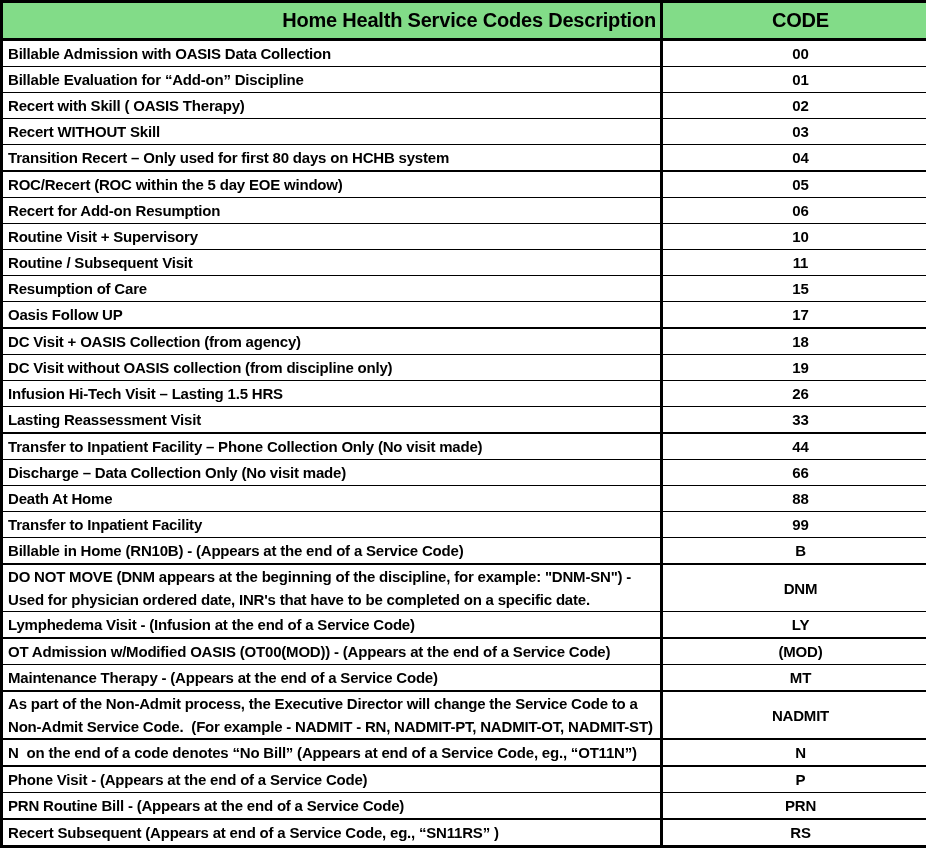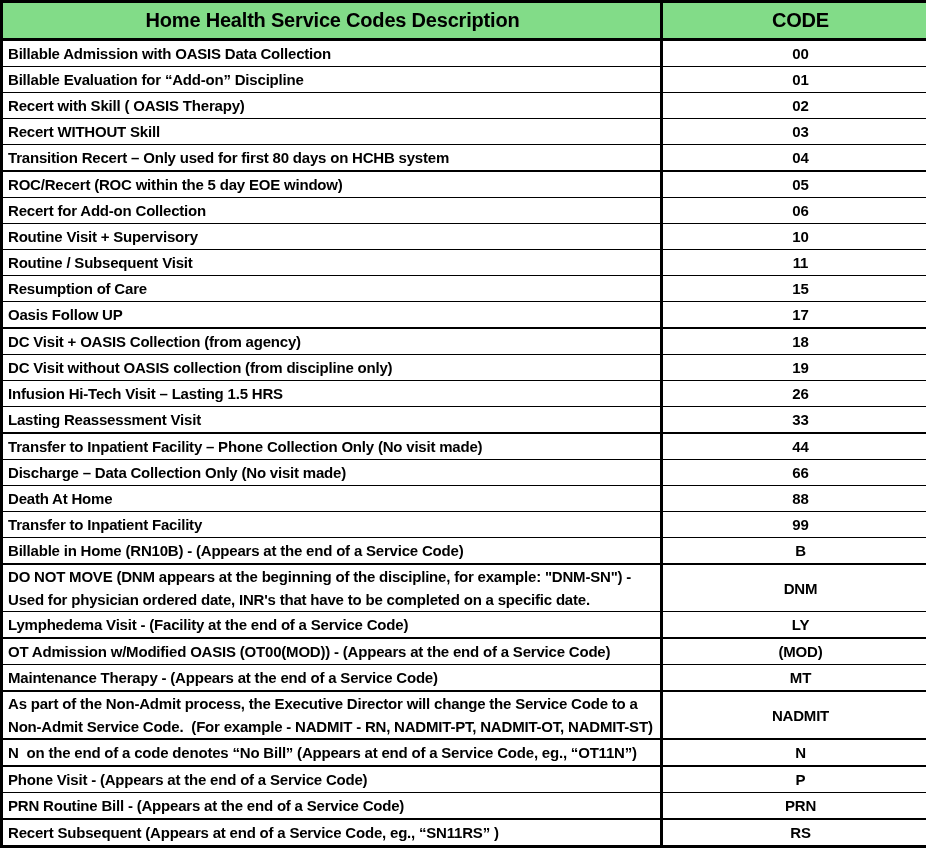--- a/index.html
+++ b/index.html
@@ -29,21 +29,21 @@
   }
   thead tr th {
     border-bottom: 3px solid var(--border-color, #000);
     height: 33px;
     font-size: 20px;
     font-weight: bold;
     color: var(--text-color, #000);
     letter-spacing: -0.2px;
   }
   th.desc {
-    text-align: center;
+    text-align: right;
     padding: 0 4px 0 6px;
   }
   th.code {
     text-align: center;
   }
   tbody tr {
     border-bottom: 1px solid var(--border-color, #000);
   }
   tbody tr.thick {
     border-bottom: 2.5px solid var(--border-color, #000);
@@ -98,21 +98,21 @@
         </tr>
         <tr class="thick">
           <td class="desc">Transition Recert – Only used for first 80 days on HCHB system</td>
           <td class="code">04</td>
         </tr>
         <tr>
           <td class="desc">ROC/Recert (ROC within the 5 day EOE window)</td>
           <td class="code">05</td>
         </tr>
         <tr>
-          <td class="desc">Recert for Add-on Collection</td>
+          <td class="desc">Recert for Add-on Resumption</td>
           <td class="code">06</td>
         </tr>
         <tr>
           <td class="desc">Routine Visit + Supervisory</td>
           <td class="code">10</td>
         </tr>
         <tr>
           <td class="desc">Routine / Subsequent Visit</td>
           <td class="code">11</td>
         </tr>
@@ -158,21 +158,21 @@
         </tr>
         <tr class="thick">
           <td class="desc">Billable in Home (RN10B) - (Appears at the end of a Service Code)</td>
           <td class="code">B</td>
         </tr>
         <tr>
           <td class="desc">DO NOT MOVE (DNM appears at the beginning of the discipline, for example: "DNM-SN") - Used for physician ordered date, INR's that have to be completed on a specific date.</td>
           <td class="code">DNM</td>
         </tr>
         <tr class="thick">
-          <td class="desc">Lymphedema Visit - (Facility at the end of a Service Code)</td>
+          <td class="desc">Lymphedema Visit - (Infusion at the end of a Service Code)</td>
           <td class="code">LY</td>
         </tr>
         <tr>
           <td class="desc">OT Admission w/Modified OASIS (OT00(MOD)) - (Appears at the end of a Service Code)</td>
           <td class="code">(MOD)</td>
         </tr>
         <tr class="thick">
           <td class="desc">Maintenance Therapy - (Appears at the end of a Service Code)</td>
           <td class="code">MT</td>
         </tr>

